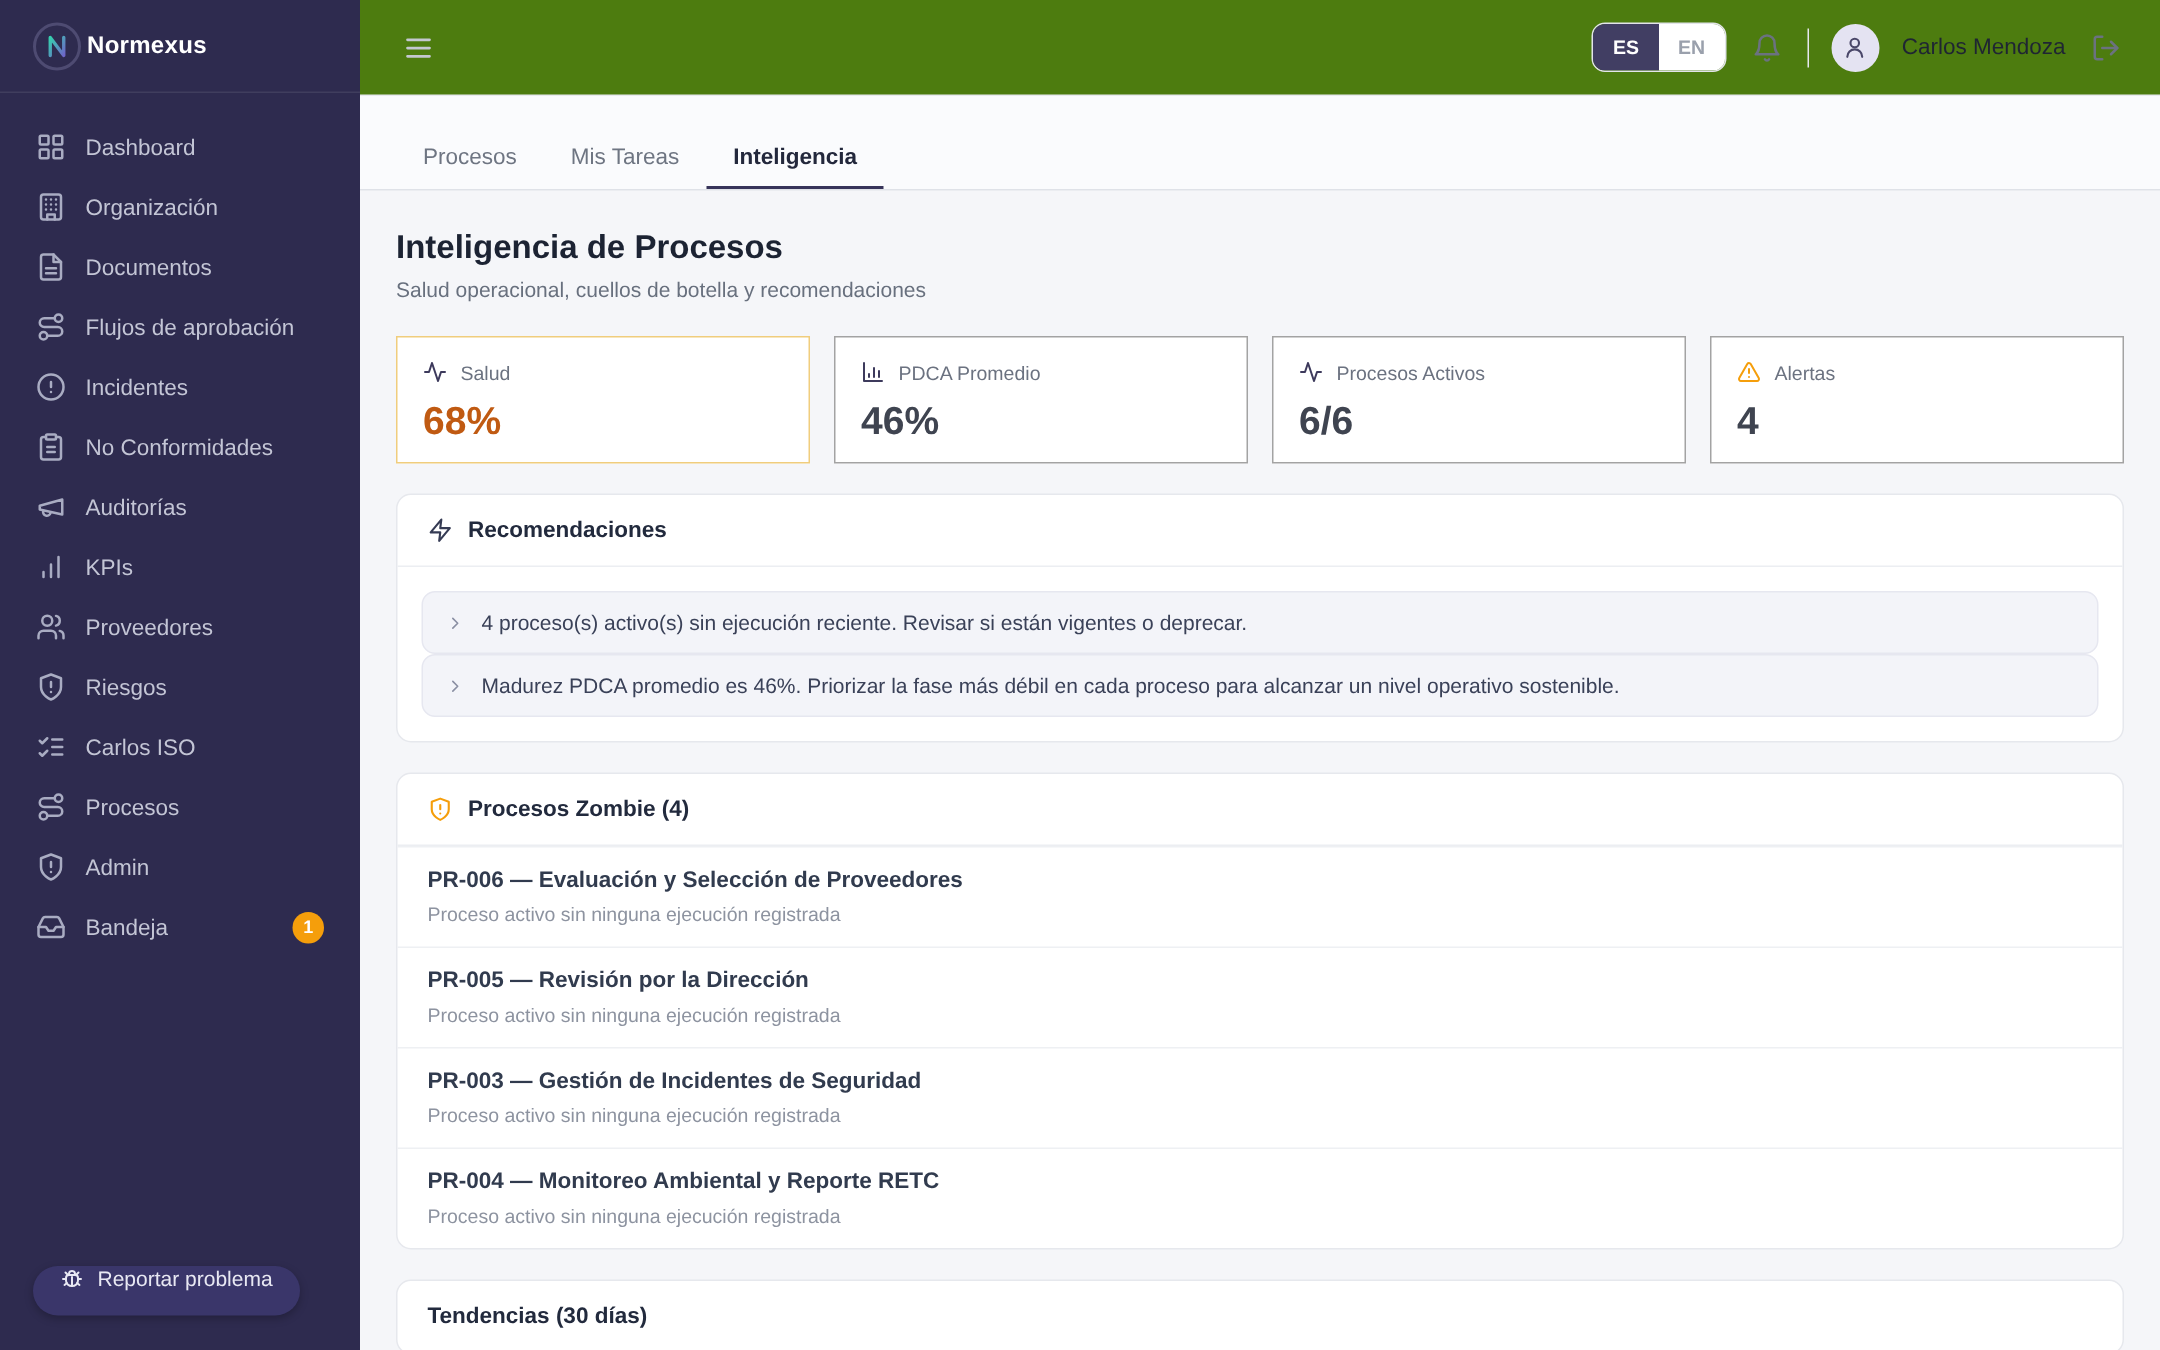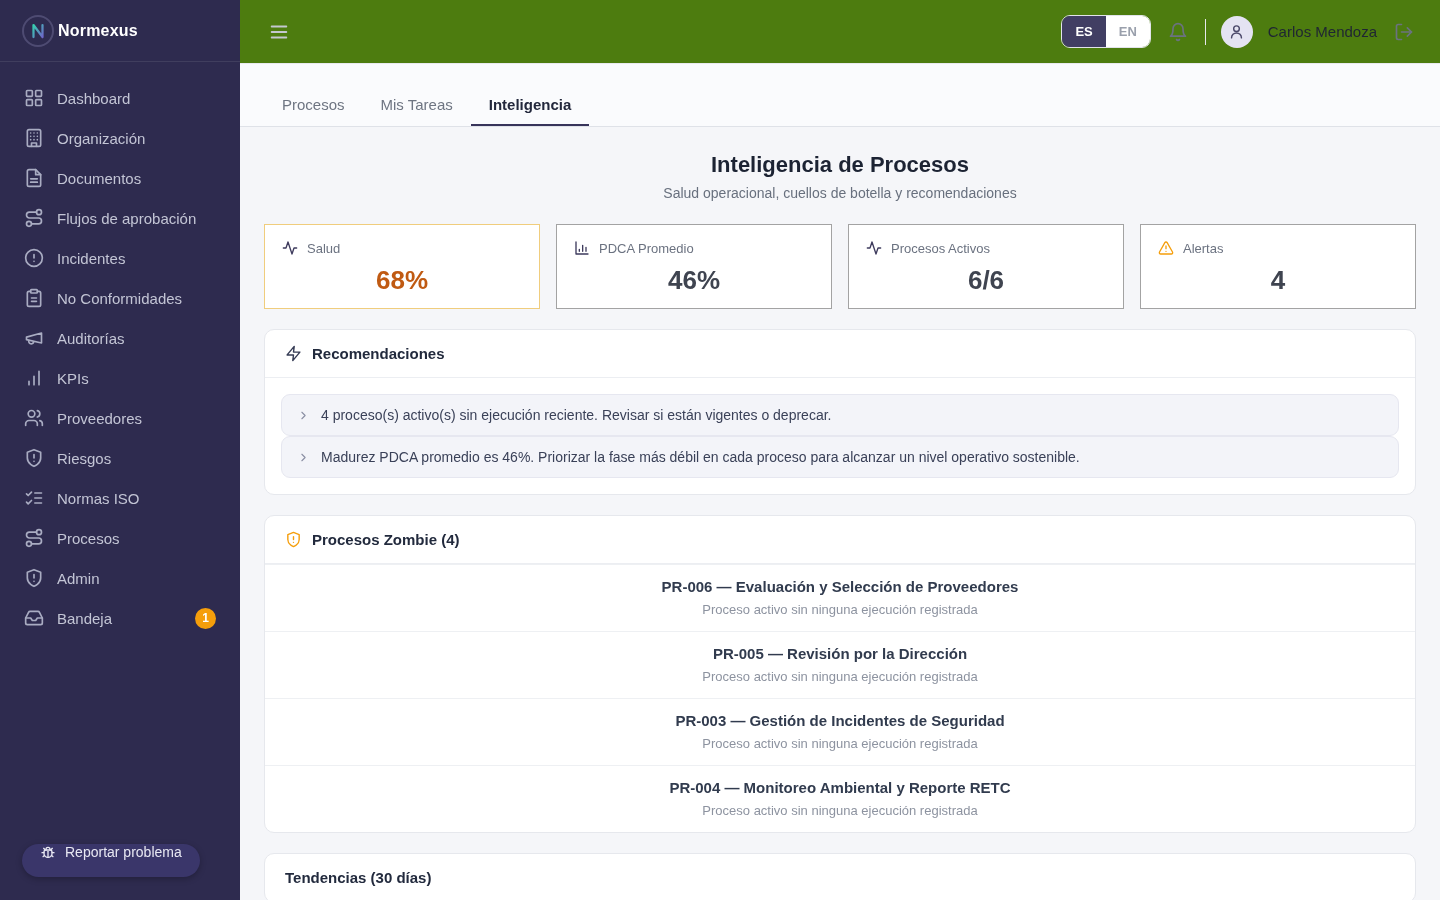--- a/index.html
+++ b/index.html
@@ -34,21 +34,21 @@
   .iconbtn svg { width:20px; height:20px; }
   .vdiv { width:1px; height:26px; background:#e6e8ed; }
   .avatar { width:32px; height:32px; border-radius:50%; background:#e4e3f2; color:#4a4769; display:flex; align-items:center; justify-content:center; cursor:pointer; }
   .avatar svg { width:17px; height:17px; }
   .user-name { font-size:15px; color:#1f2533; }
 
   .tabstrip { background:#fafbfd; border-bottom:1px solid #dfe2e8; padding:0 24px; display:flex; height:63px; align-items:flex-end; flex:none; }
   .tab { padding:0 18px; height:42px; display:flex; align-items:center; color:#6e7582; font-size:15px; cursor:pointer; border-bottom:2px solid transparent; }
   .tab.active { color:#23283c; font-weight:700; border-bottom-color:#37345a; }
 
-  .content { padding:23px 24px 12px; height:773px; overflow:hidden;text-align:center; }
+  .content { padding:23px 24px 12px; height:773px; overflow:hidden; }
   h1 { font-size:22px; font-weight:700; color:#1c2333; margin:2px 0 7px; }
   .subtitle { font-size:14px; color:#68707e; margin-bottom:23px; }
 
   
   .stats { display:grid; grid-template-columns:repeat(4,1fr); gap:16px; margin-bottom:20px; }
   .stat-card { background:#fff; border:1px solid #a3a3a3; border-radius:0; padding:15px 17px; height:85px; }
   .stat-card.highlight { border-color:#f0cd7d; }
   .stat-label { display:flex; gap:9px; align-items:center; color:#6b7280; font-size:13px; }
   .stat-label .icn { display:flex; color:#3d3a5c; }
   .stat-label .icn svg { width:16px; height:16px; }
@@ -196,21 +196,21 @@
         <span>Riesgos</span>
       </div>
       <div class="nav-item">
         <span class="icn">
             <svg viewBox="0 0 24 24">
               <path d="m3 17 2 2 4-4"></path>
               <path d="m3 7 2 2 4-4"></path>
               <path d="M13 6h8M13 12h8M13 18h8"></path>
             </svg>
           </span>
-        <span>Normas ISO</span>
+        <span>Carlos ISO</span>
       </div>
       <div class="nav-item">
         <span class="icn">
             <svg viewBox="0 0 24 24">
               <circle cx="6" cy="19" r="3"></circle>
               <circle cx="18" cy="5" r="3"></circle>
               <path d="M9 19h8.5a3.5 3.5 0 0 0 0-7h-11a3.5 3.5 0 0 1 0-7H15"></path>
             </svg>
           </span>
         <span>Procesos</span>

